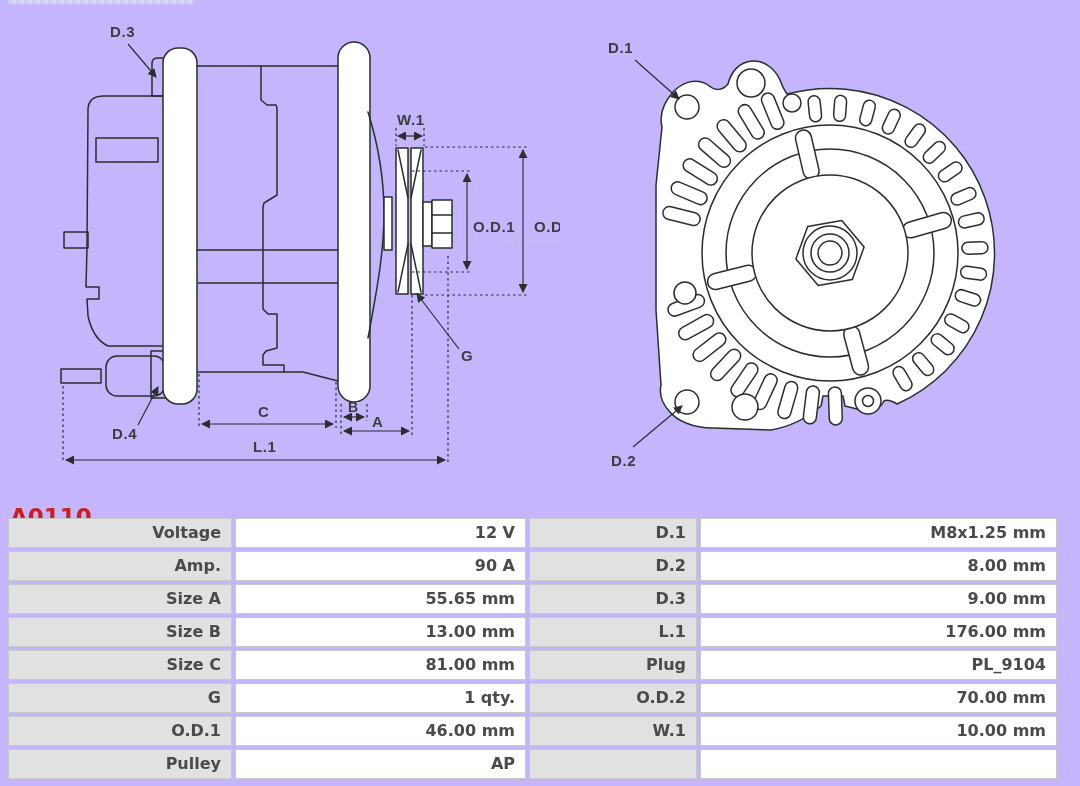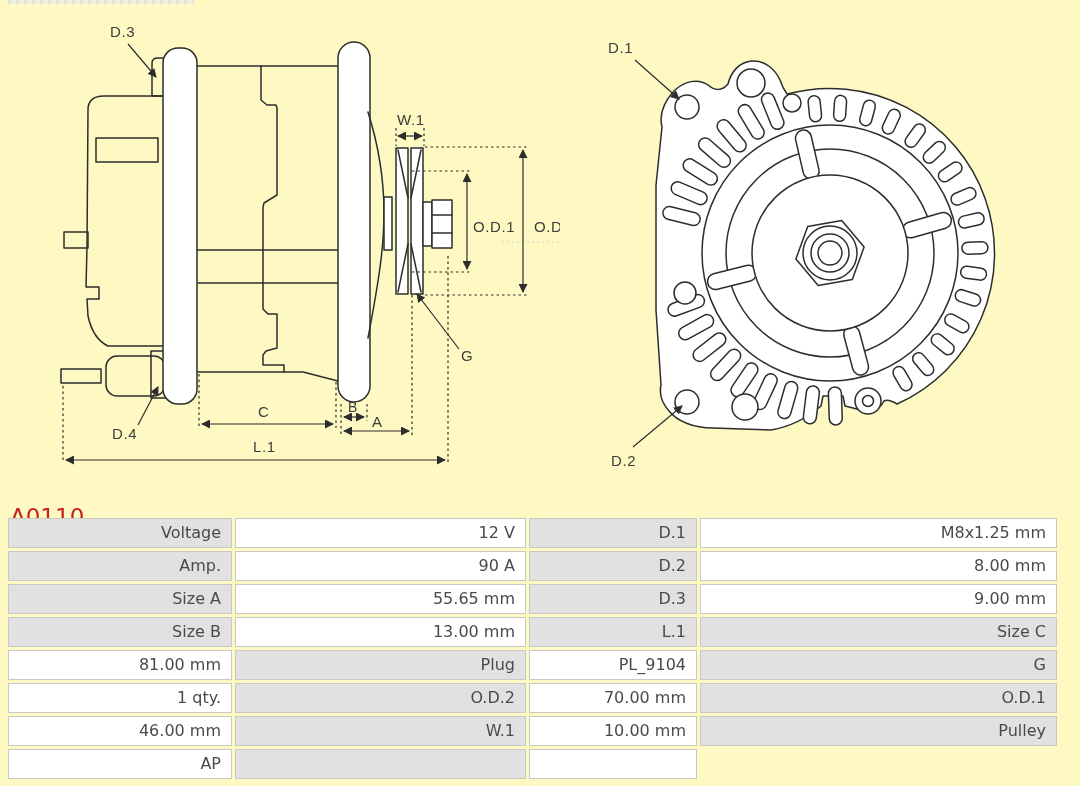--- a/index.html
+++ b/index.html
@@ -1,17 +1,17 @@
 <!DOCTYPE html>
 <html><head>
 <meta charset="utf-8">
 <style>
   html,body{margin:0;padding:0;background:#fff;}
-  .page{position:relative;width:1080px;height:786px;background:#fef9c3;overflow:hidden;
-        font-family:"Liberation Sans",sans-serif;}
+  .page{position:relative;width:1080px;height:786px;background:#c4b5fd;overflow:hidden;
+        font-family:"Liberation Sans",sans-serif;font-weight:bold;}
   .logo-frag{position:absolute;left:8px;top:0;width:186px;height:4px;opacity:.6;
         background:repeating-linear-gradient(90deg,#cdd8e8 0 3px,#efe9da 3px 5px,#e3ebf3 5px 8px);}
   .part-number{position:absolute;left:10px;top:504px;font-size:23px;color:#c9201d;
         font-family:"DejaVu Sans","Liberation Sans",sans-serif;}
   .drawing{position:absolute;}
   .side-view{left:0;top:0;width:560px;height:470px;}
   .front-view{left:595px;top:15px;width:480px;height:480px;}
   
   .ln{fill:none;stroke:#2d2d2d;stroke-width:1.5;stroke-linejoin:round;stroke-linecap:round;}
   .wh{fill:#ffffff;stroke:#2d2d2d;stroke-width:1.5;stroke-linejoin:round;}
@@ -217,20 +217,21 @@
     <div class="cell">8.00 mm</div>
 
     <div class="cell lab">Size A</div>
     <div class="cell">55.65 mm</div>
     <div class="cell lab">D.3</div>
     <div class="cell">9.00 mm</div>
 
     <div class="cell lab">Size B</div>
     <div class="cell">13.00 mm</div>
     <div class="cell lab">L.1</div>
+    <div class="cell">176.00 mm</div>
 
     <div class="cell lab">Size C</div>
     <div class="cell">81.00 mm</div>
     <div class="cell lab">Plug</div>
     <div class="cell">PL_9104</div>
 
     <div class="cell lab">G</div>
     <div class="cell">1 qty.</div>
     <div class="cell lab">O.D.2</div>
     <div class="cell">70.00 mm</div>

